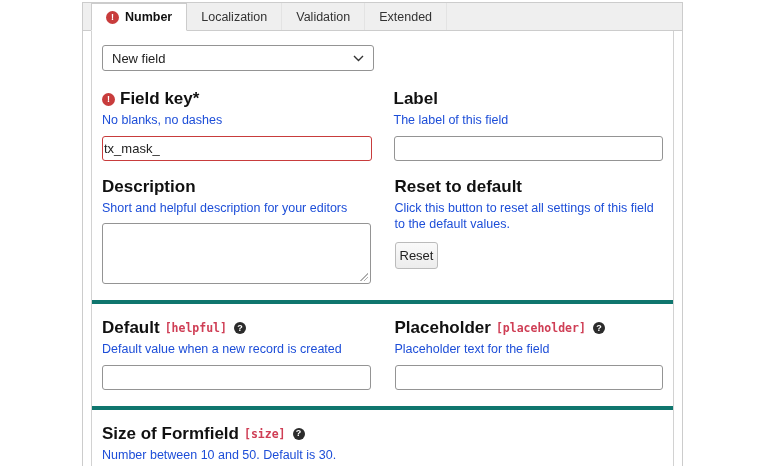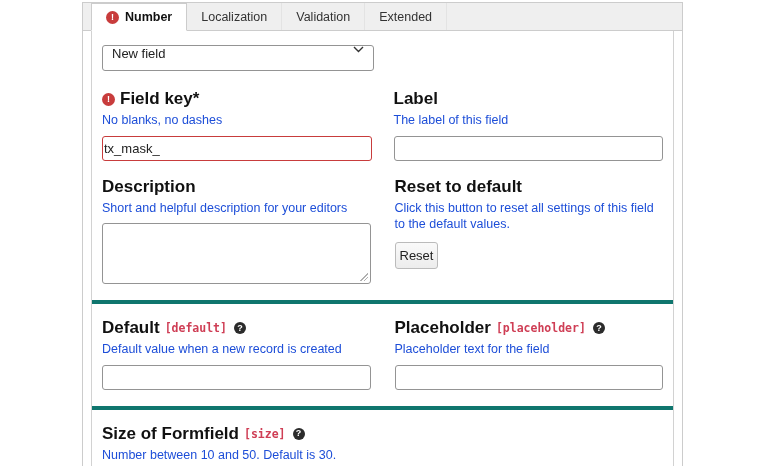--- a/index.html
+++ b/index.html
@@ -87,21 +87,21 @@
     background: #fff;
     font-family: "Liberation Sans", "DejaVu Sans", sans-serif;
     font-size: 13px; color: #222;
     outline: none;
   }
   input.text { height: 25px; padding: 0 1px; }
   input.error { border-color: #c83c3c; }
 
   .fake-select {
     height: 26px;
-    display: flex; justify-content: space-between;
+    display: flex; align-items: center; justify-content: space-between;
     padding: 0 9px;
     cursor: pointer;
   }
   .choose-label { font-size: 13px; font-weight: bold; margin-bottom: 9px; }
   .choose-wrap { margin-bottom: 18px; width: 272px; }
 
   .ta-wrap { position: relative; }
   textarea.desc {
     height: 61px; padding: 4px 7px; resize: none; display: block;
   }
@@ -201,21 +201,21 @@
           <span class="btn">Reset</span>
         </div>
       </div>
     </div>
 
     <div class="section">
       <div class="two-col form-group">
         <div class="col">
           <div class="lbl-row">
             <span class="lbl">Default</span>
-            <span class="code-tag">[default]</span>
+            <span class="code-tag">[helpful]</span>
             <span class="help-icon">?</span>
           </div>
           <div class="helper">Default value when a new record is created</div>
           <input class="text" type="text" value="" style="">
         </div>
         <div class="col">
           <div class="lbl-row">
             <span class="lbl">Placeholder</span>
             <span class="code-tag">[placeholder]</span>
             <span class="help-icon">?</span>

